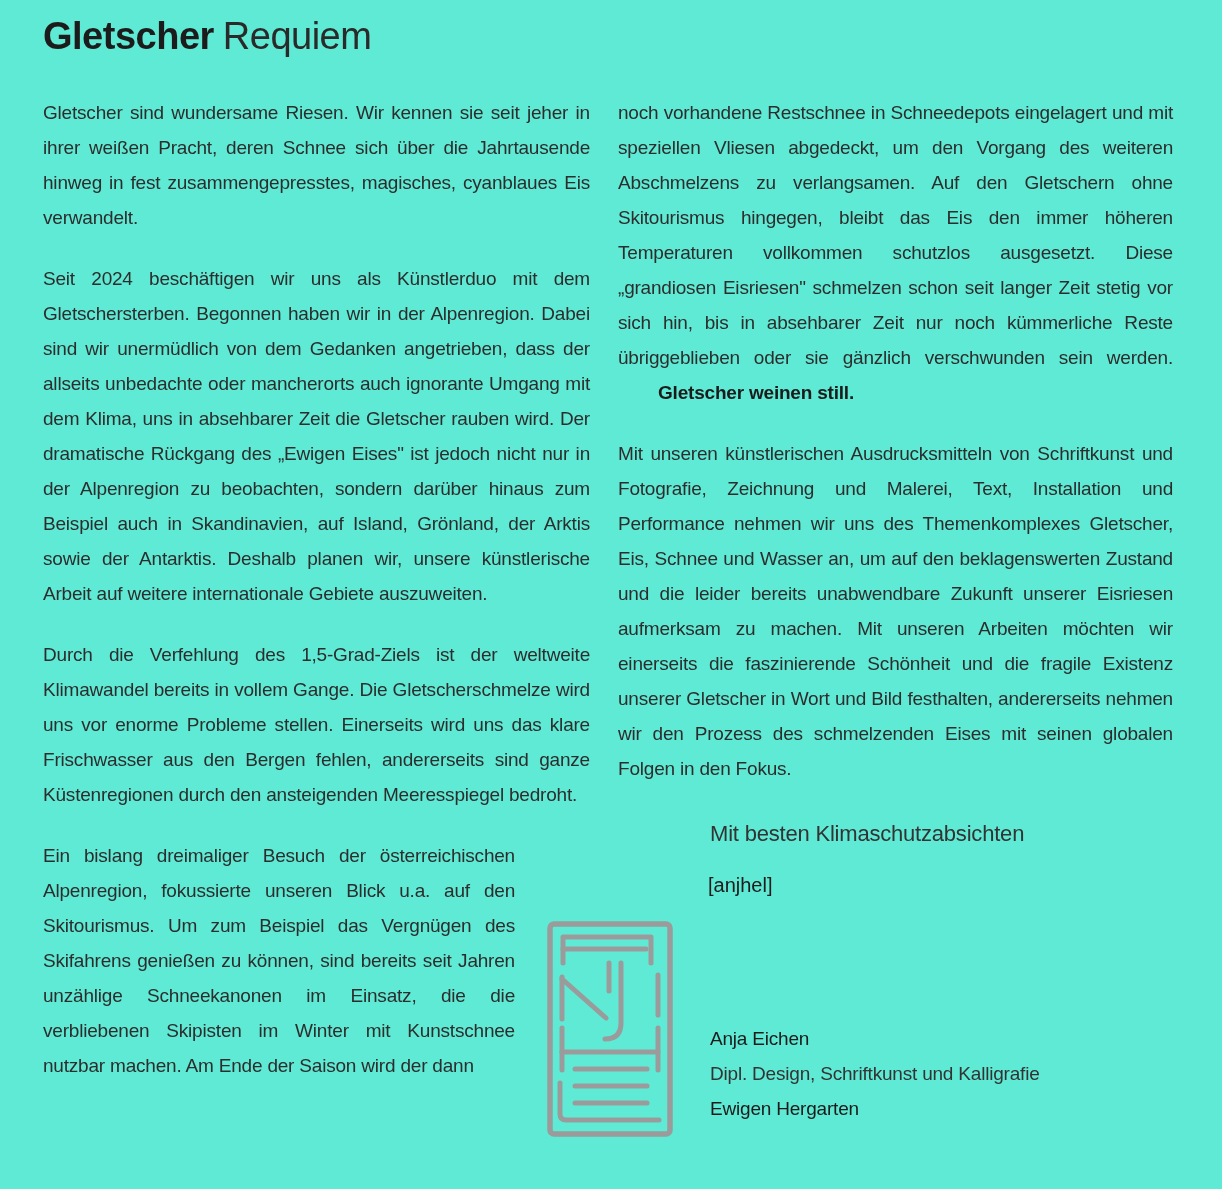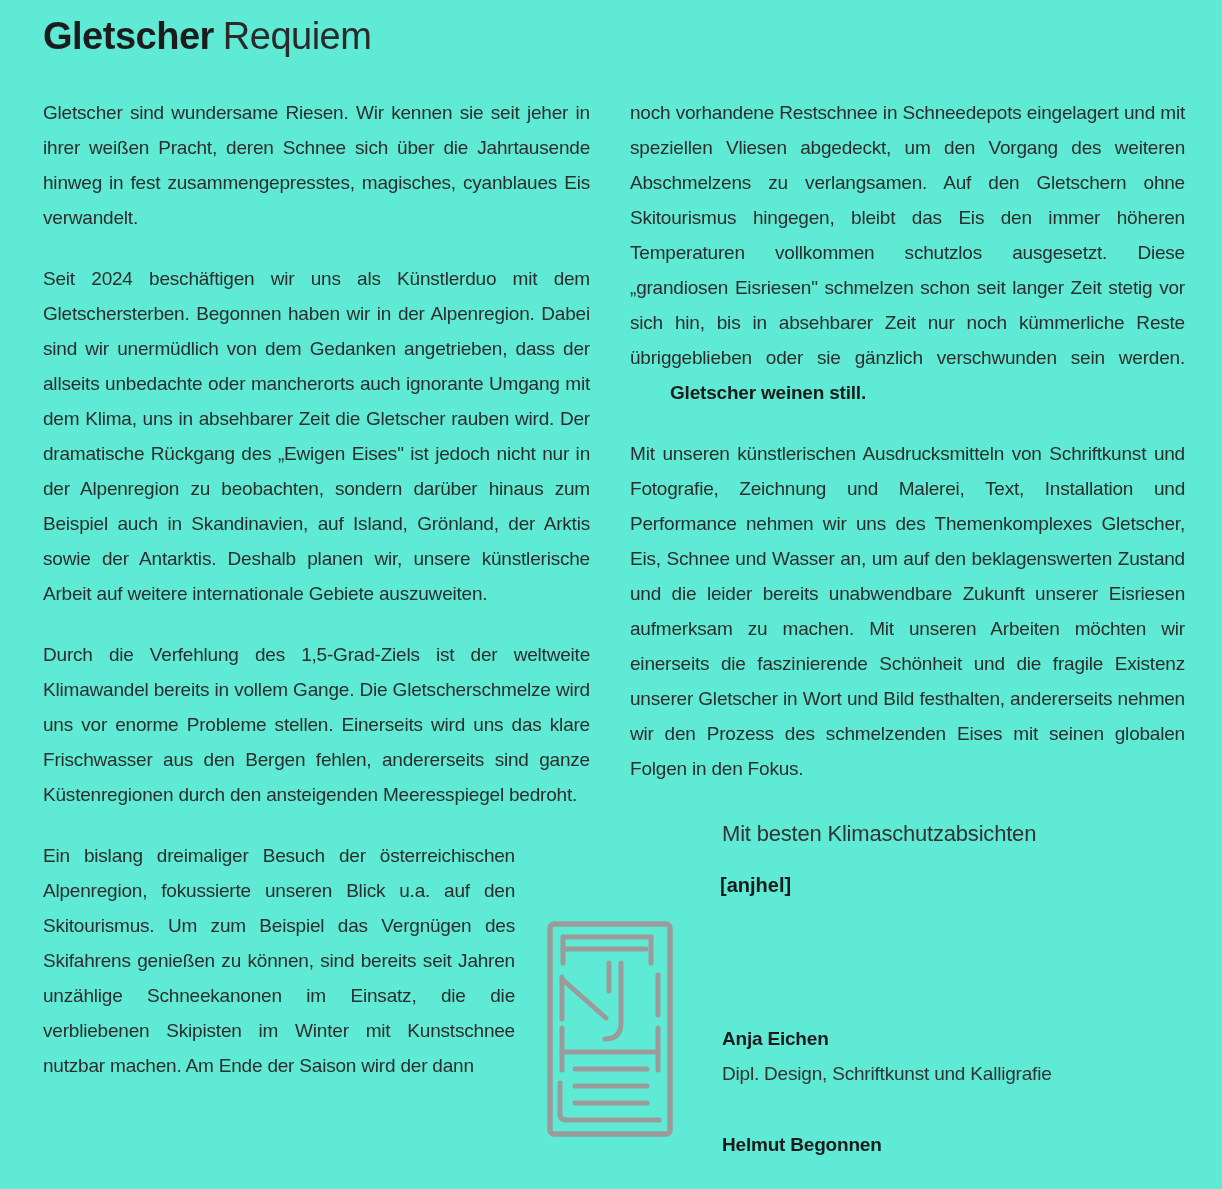--- a/index.html
+++ b/index.html
@@ -21,21 +21,21 @@
     color:#1c1c1c;
     font-weight:700;
   }
   .doc-title .title-sub{
     font-weight:400;
     color:#2a2a2a;
     margin-left:9px;
   }
   .columns{
     display:flex;
-    gap:40px;
+    gap:28px;
     margin-top:37px;
     align-items:flex-start;
   }
   .col-left{width:547px;flex:0 0 547px;}
   .col-right{width:555px;flex:0 0 555px;}
   .body-par{
     margin:0;
     font-size:19px;
     line-height:35px;
     letter-spacing:-0.2px;
@@ -51,31 +51,31 @@
     font-size:22px;
     line-height:35px;
     letter-spacing:-0.2px;
     color:#333333;
   }
   .signature{
     margin-top:17px;
     padding-left:90px;
     font-size:20px;
     line-height:35px;
-    font-weight:700;
+    font-weight:400;
     color:#1b1b1b;
   }
   .credits{
     margin-top:118px;
     padding-left:92px;
     font-size:19px;
     line-height:35px;
     letter-spacing:-0.2px;
   }
-  .credit-name{font-weight:700;color:#1b1b1b;margin-top:36px;}
+  .credit-name{font-weight:400;color:#1b1b1b;}
   .credit-role{color:#333333;}
   .logo-wrap{
     position:absolute;
     left:547px;
     top:921px;
     width:126px;
     height:216px;
   }
 </style>
 </head>
@@ -99,21 +99,21 @@
     <div class="col-right">
       <p class="body-par"><span>noch vorhandene Restschnee in Schneedepots eingelagert und mit speziellen Vliesen abgedeckt, um den Vorgang des weiteren Abschmelzens zu verlangsamen. Auf den Gletschern ohne Skitourismus hingegen, bleibt das Eis den immer höheren Temperaturen vollkommen schutzlos ausgesetzt. Diese „grandiosen Eisriesen" schmelzen schon seit langer Zeit stetig vor sich hin, bis in absehbarer Zeit nur noch kümmerliche Reste übriggeblieben oder sie gänzlich verschwunden sein werden. </span><span class="bold-run">Gletscher weinen still.</span></p>
       <p class="body-par">Mit unseren künstlerischen Ausdrucksmitteln von Schriftkunst und Fotografie, Zeichnung und Malerei, Text, Installation und Performance nehmen wir uns des Themenkomplexes Gletscher, Eis, Schnee und Wasser an, um auf den beklagenswerten Zustand und die leider bereits unabwendbare Zukunft unserer Eisriesen aufmerksam zu machen. Mit unseren Arbeiten möchten wir einerseits die faszinierende Schönheit und die fragile Existenz unserer Gletscher in Wort und Bild festhalten, andererseits nehmen wir den Prozess des schmelzenden Eises mit seinen globalen Folgen in den Fokus.</p>
 
       <div class="signoff">Mit besten Klimaschutzabsichten</div>
       <div class="signature">[anjhel]</div>
 
       <div class="credits">
         <div class="credit-name">Anja Eichen</div>
         <div class="credit-role">Dipl. Design, Schriftkunst und Kalligrafie</div>
-        <div class="credit-name">Helmut Begonnen</div>
+        <div class="credit-name">Ewigen Hergarten</div>
       </div>
     </div>
 
   </div>
 
   <div class="logo-wrap">
     <svg viewBox="0 0 126 216" width="126" height="216" aria-hidden="true">
       <g fill="none" stroke="#9b9b9b" stroke-width="5" stroke-linecap="round" stroke-linejoin="round">
 
         <rect x="3" y="3" width="120" height="210" rx="4" stroke-width="5.5"></rect>

